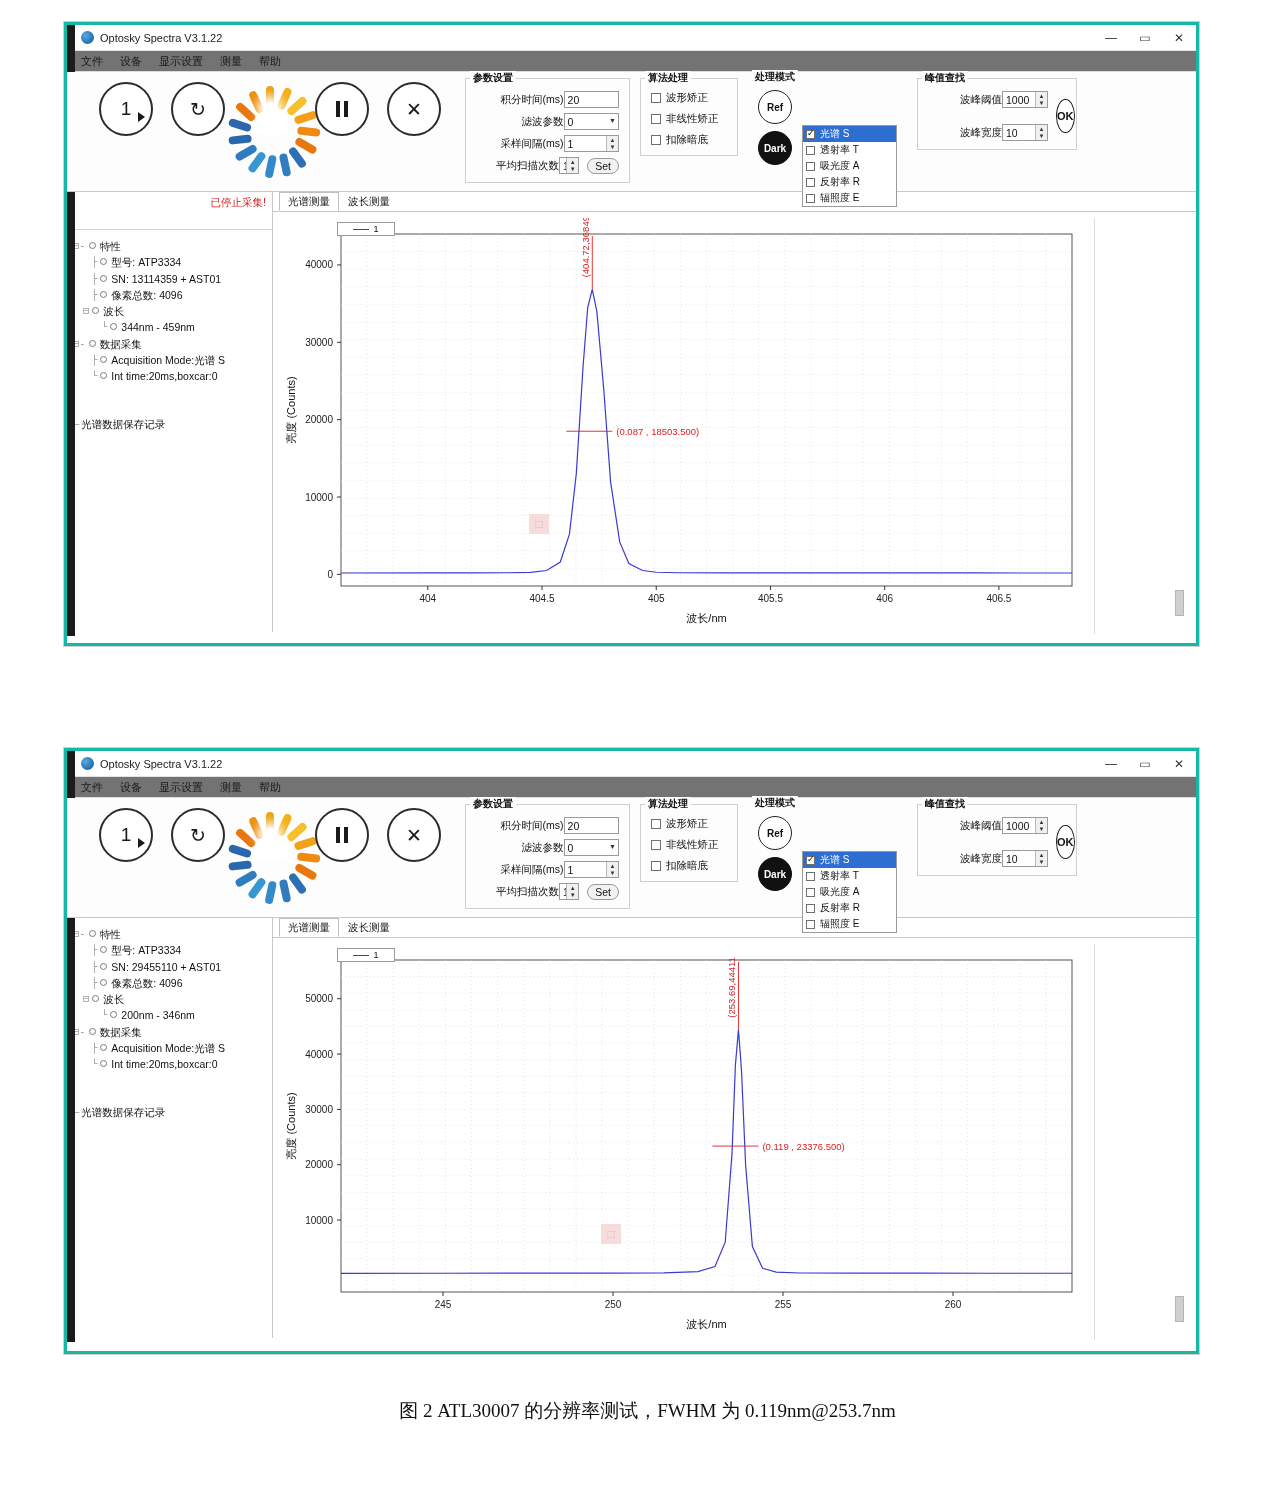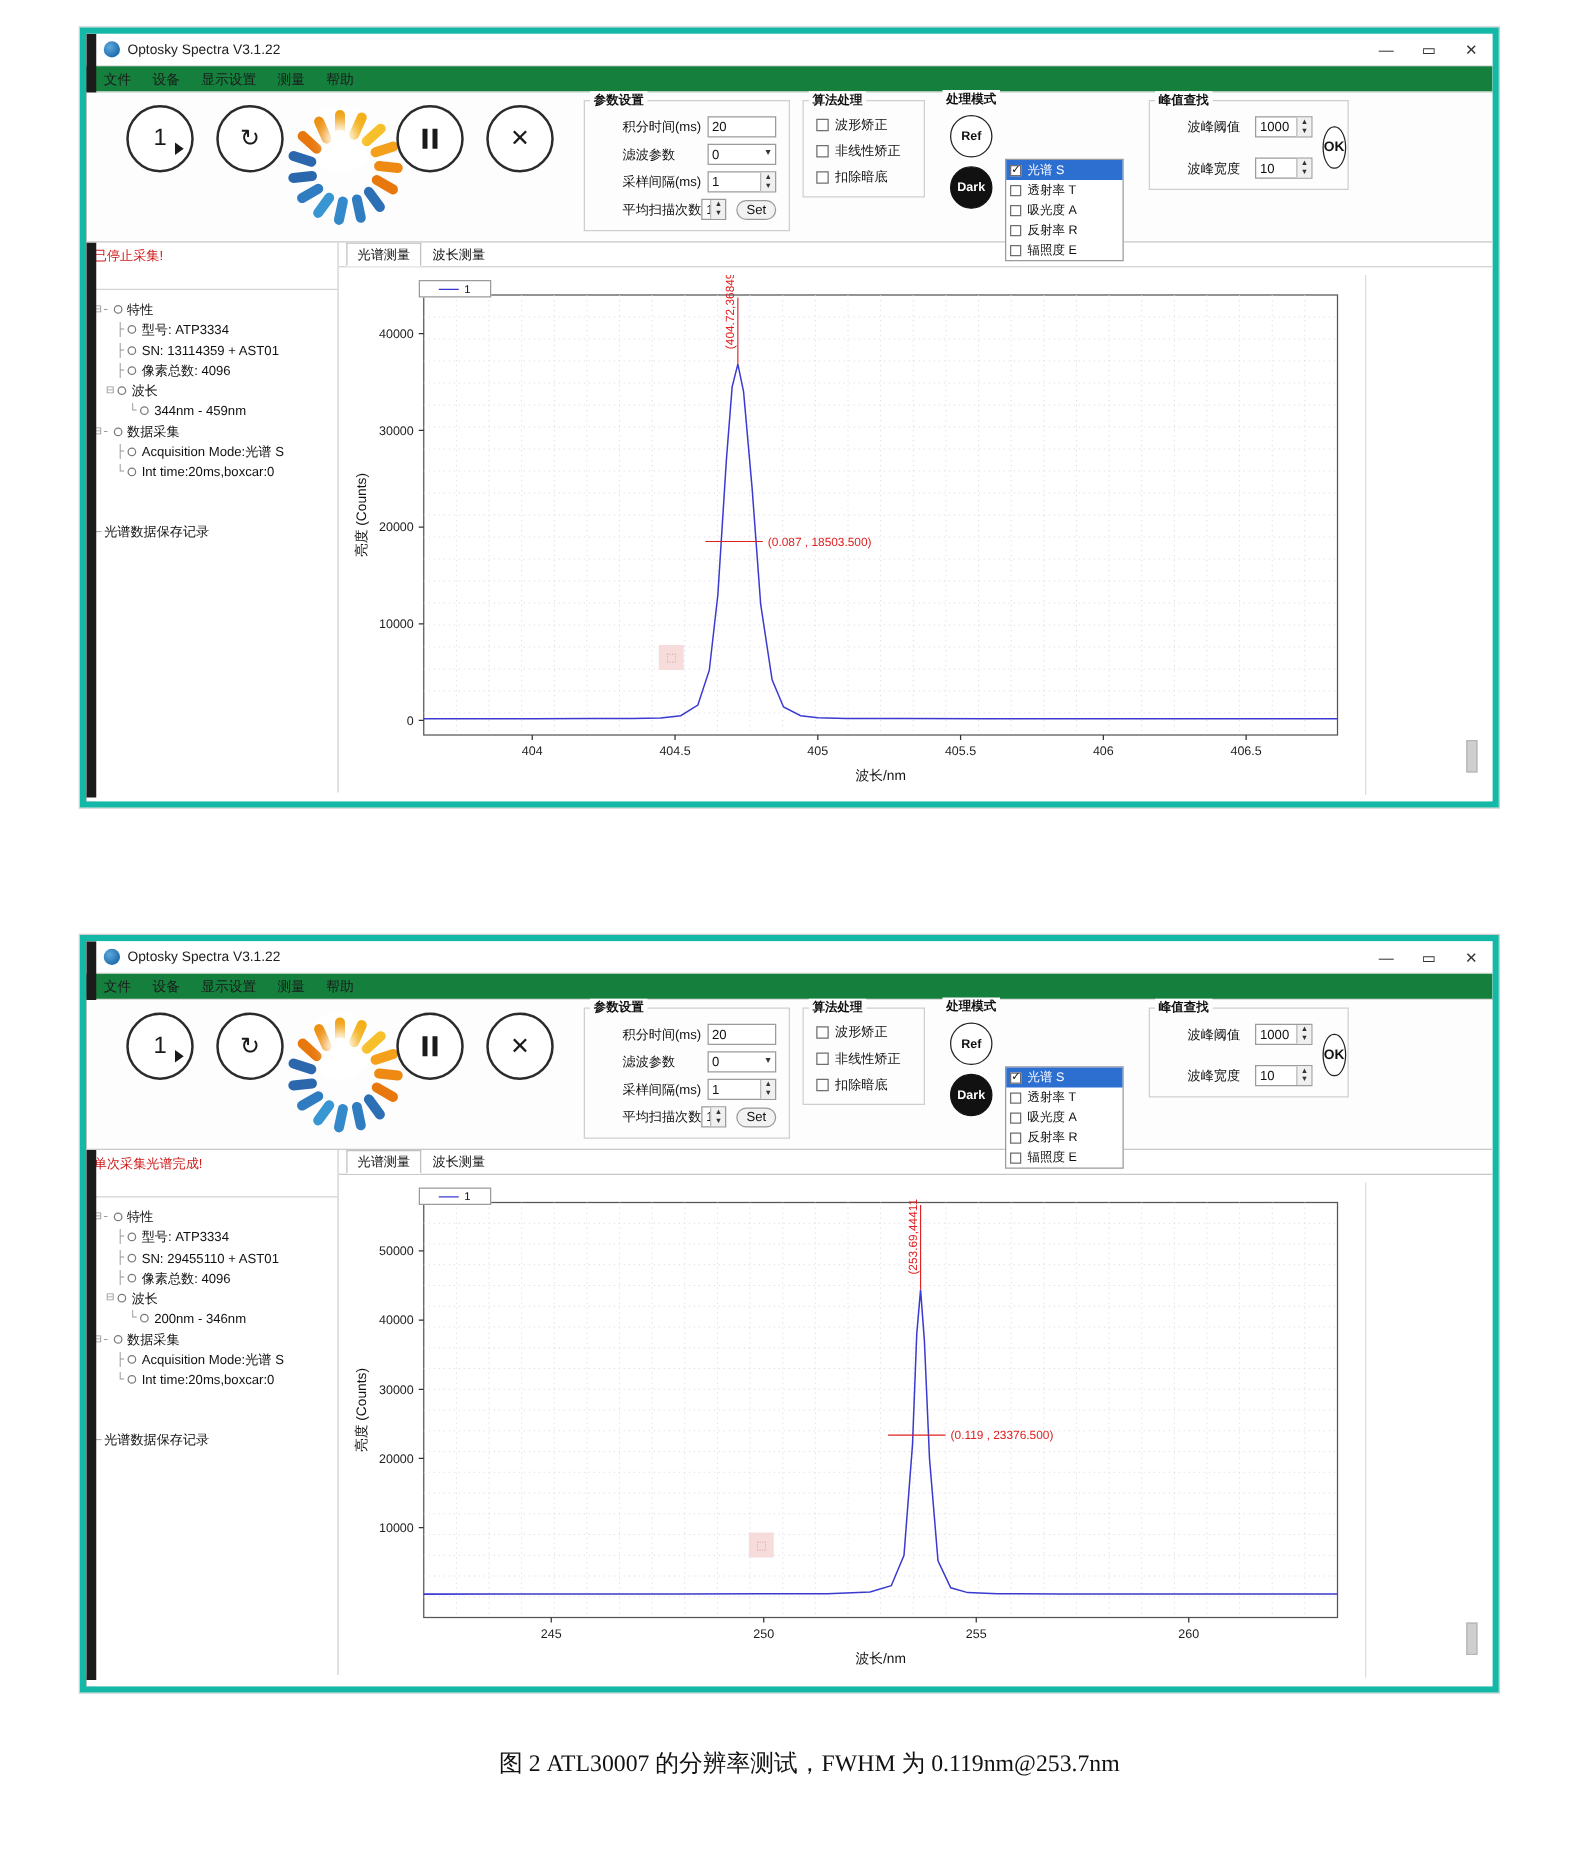--- a/index.html
+++ b/index.html
@@ -8,44 +8,45 @@
     width: 1271px;
     background: #ffffff;
     font-family: "Liberation Sans", sans-serif;
   }
   .page { position: relative; width: 1271px; min-height: 1500px; background:#fff; }
 
   
   .app-window {
     position: absolute;
     background: #ffffff;
-    border: 5px solid #14b8a6;
+    border: 3px solid #14b8a6;
     box-shadow: 0 0 0 1px #cfcfcf;
     overflow: hidden;
+    text-align: right;
   }
   .win-shadow-left { position:absolute; left:0; top:0; bottom:0; width:8px; background:#1b1b1b; }
   .titlebar {
     height: 26px;
     display: flex; align-items: center;
     background: #ffffff;
     border-bottom: 1px solid #e4e4e4;
     padding-left: 14px;
   }
   .app-logo {
     width: 13px; height: 13px; border-radius: 50%;
     background: radial-gradient(circle at 35% 35%, #5fa8dd 0%, #1f6fb0 70%);
     margin-right: 6px; flex: none;
   }
   .title-text { font-size: 11px; color:#222; }
   .win-btns { margin-left:auto; display:flex; }
   .win-btn { width: 34px; height: 26px; display:flex; align-items:center; justify-content:center; font-size: 12px; color:#333; }
 
   .menubar {
     height: 21px; display:flex; align-items:center;
-    background:#15803d; border-bottom:1px solid #dcdcdc;
+    background:#737373; border-bottom:1px solid #dcdcdc;
     padding-left: 14px; gap: 17px;
     font-size: 11px; color:#1a1a1a;
   }
 
   
   .toolbar {
     display:flex; align-items:flex-start;
     border-bottom: 1px solid #c8c8c8;
     background: #fdfdfd;
     padding: 6px 8px 4px 8px;
@@ -641,21 +642,20 @@
                 </span>
             </div>
           </div>
         </div>
         <div class="ok-btn" style="margin-left:8px">OK</div>
       </div>
     </div>
 
     <div class="app-body">
       <div class="sidebar" style="height:420px;">
-        <div class="status-box">单次采集光谱完成!</div>
         <div class="tree">
           <div class="tnode">
             <span class="tdash">⊟-</span>
               <span class="tcirc"></span>
             <span>特性</span>
           </div>
           <div class="tnode" style="padding-left:18px">
             <span class="tdash">├</span>
               <span class="tcirc"></span>
             <span>型号: ATP3334</span>

